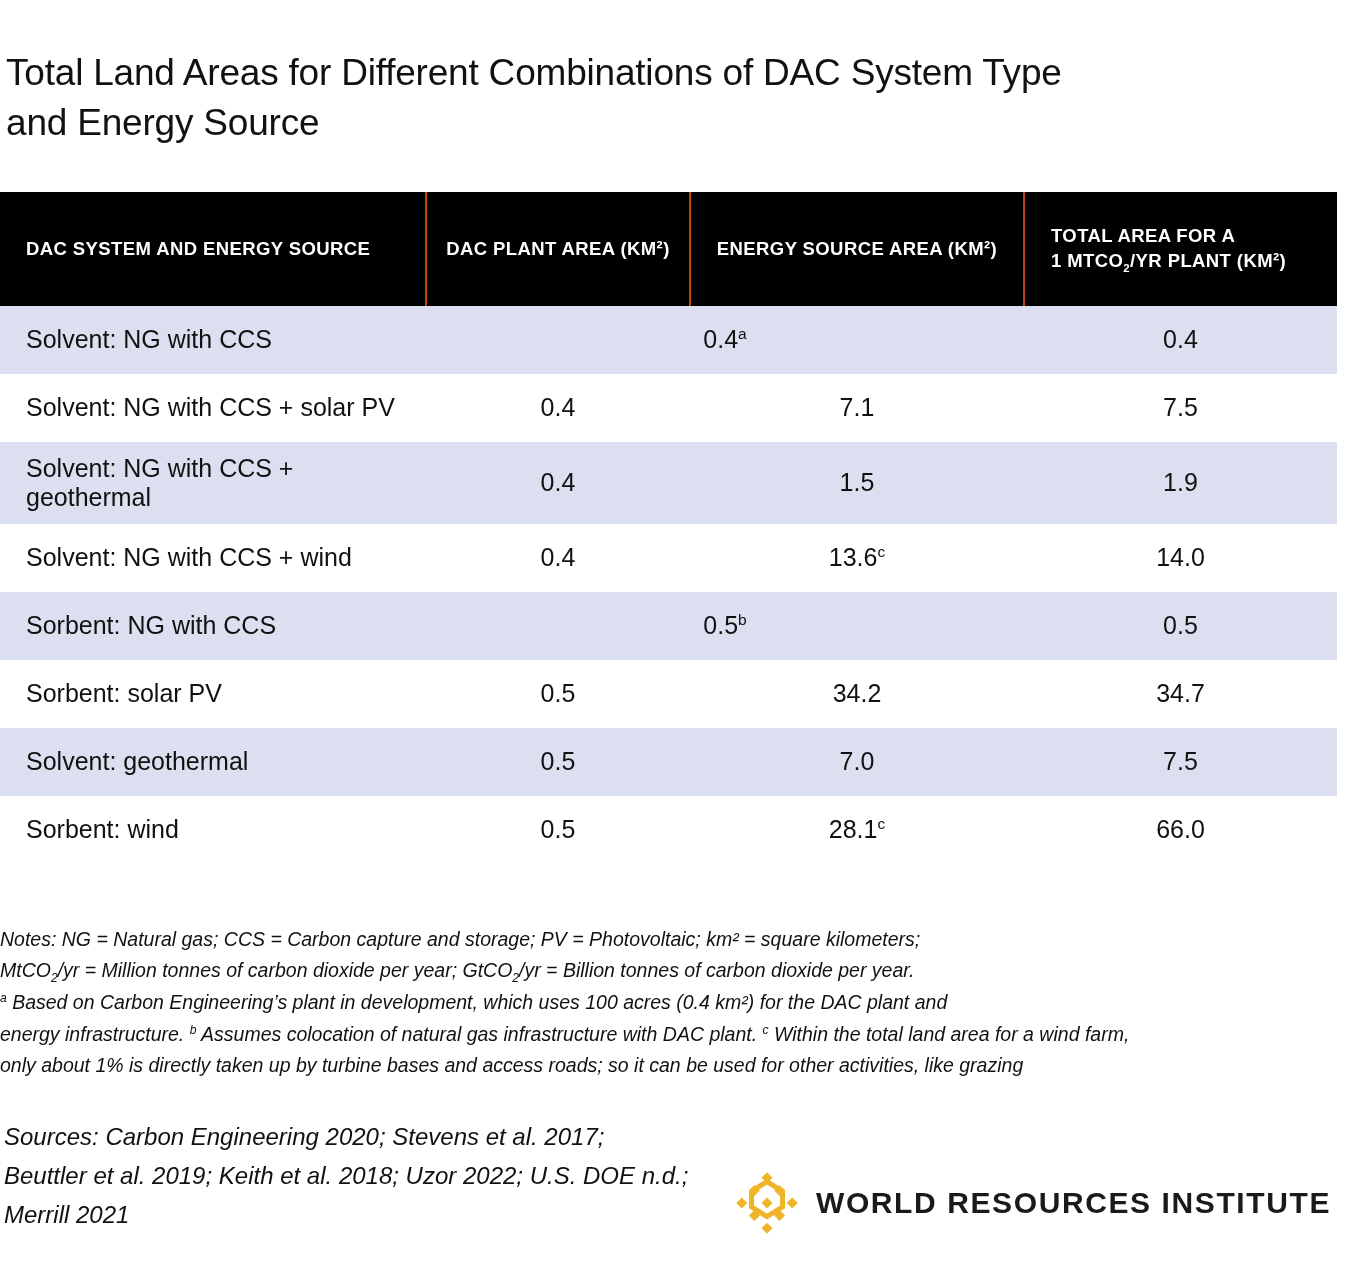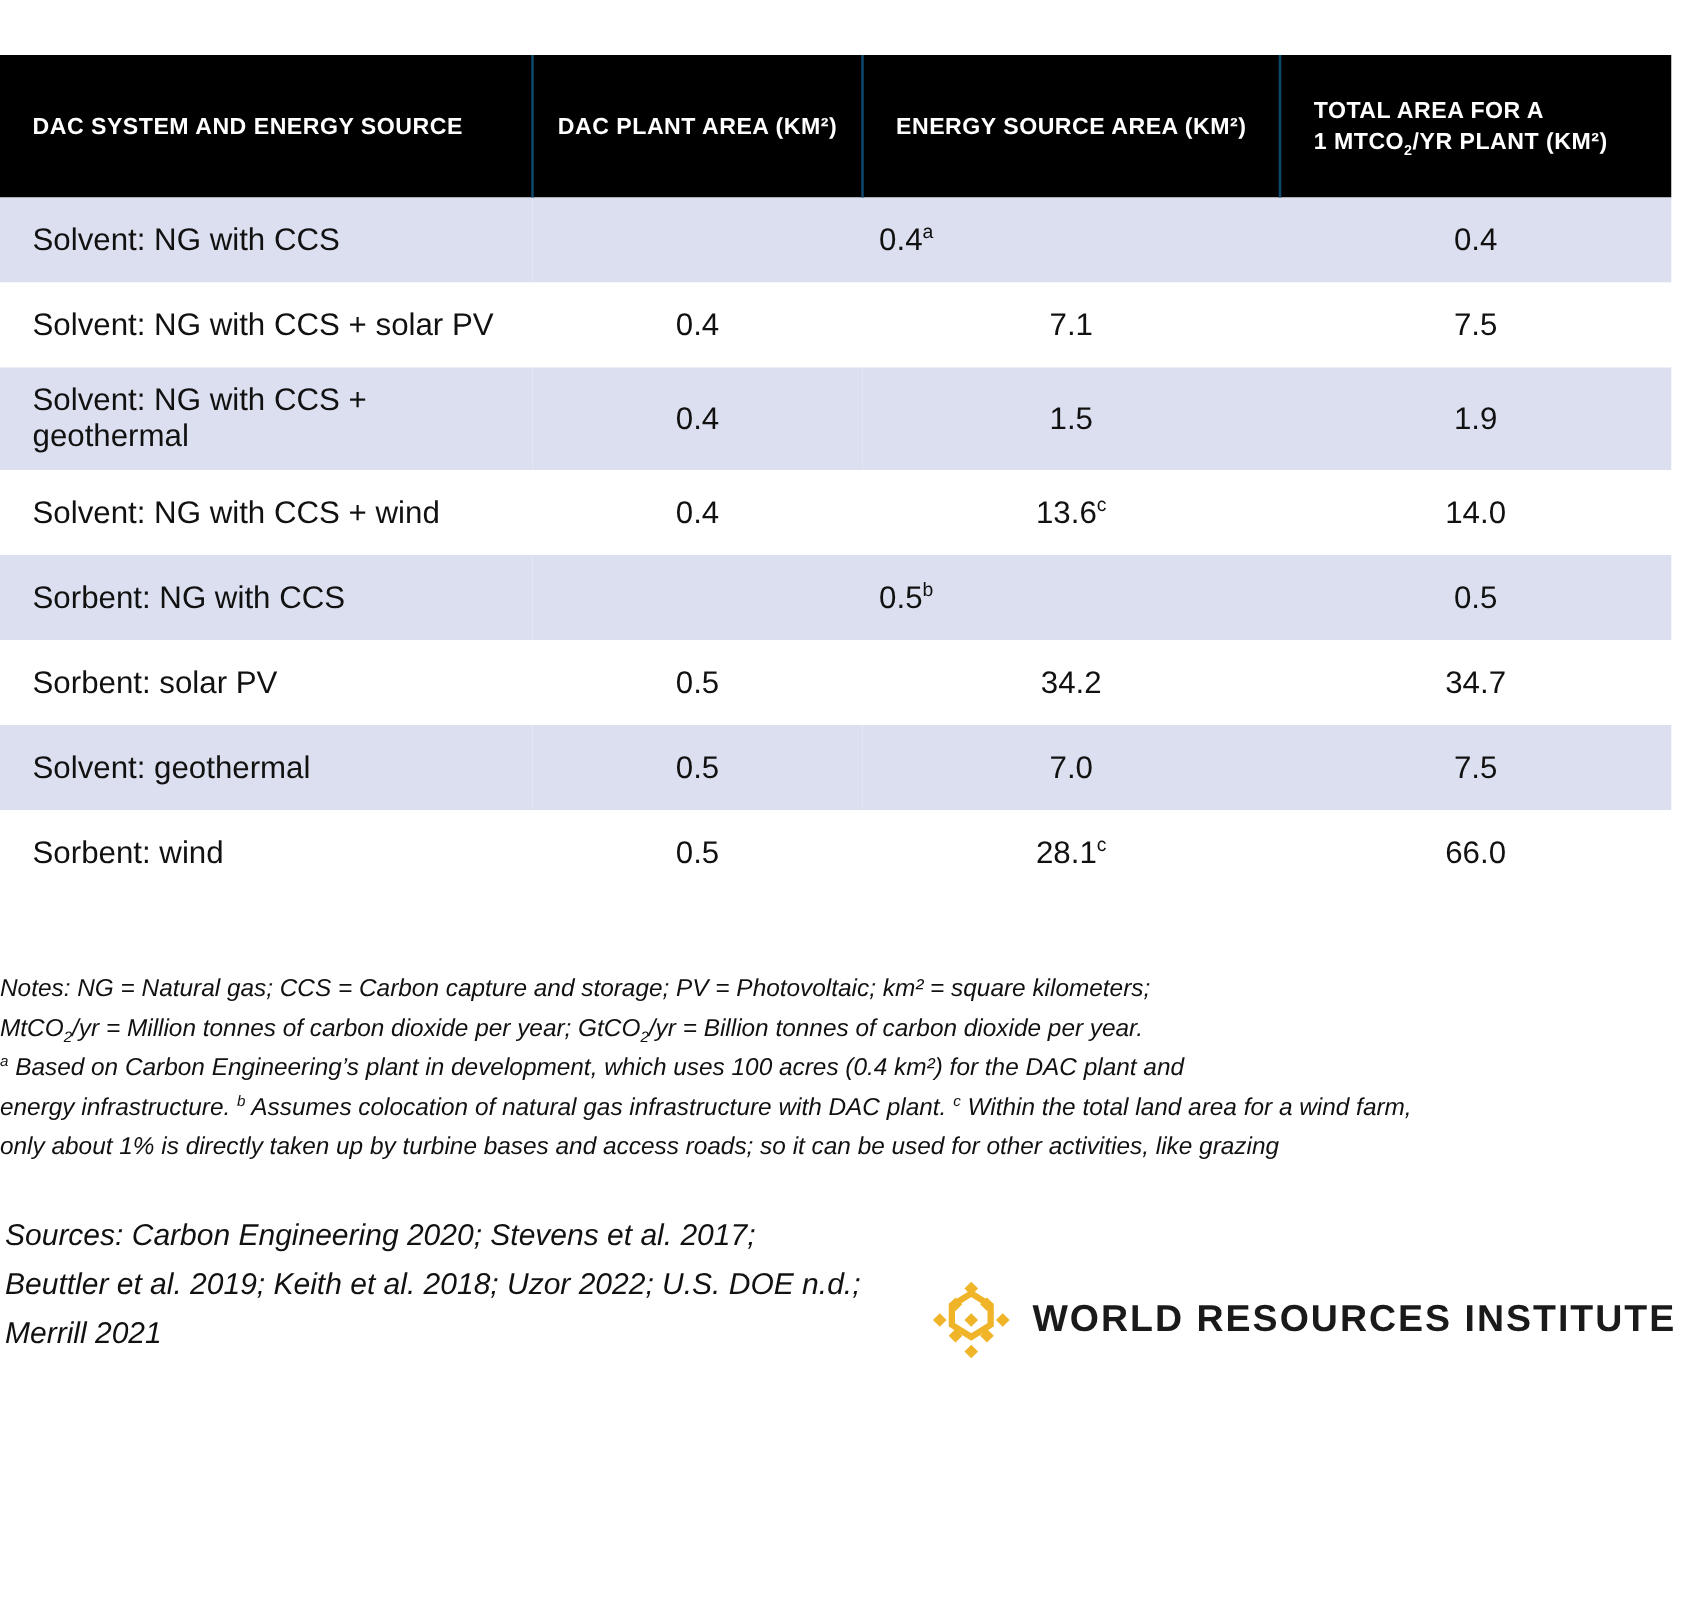--- a/index.html
+++ b/index.html
@@ -43,21 +43,21 @@
     background: #000000;
     color: #ffffff;
     font-size: 18.5px;
     font-weight: 700;
     letter-spacing: 0.4px;
     text-transform: uppercase;
     height: 114px;
     vertical-align: middle;
     padding: 0 14px;
     box-sizing: border-box;
-    border-right: 2px solid #0c4a6e;
+    border-right: 2px solid #c2410c;
   }
   thead th:last-child { border-right: none; }
   thead th.left { text-align: left; padding-left: 26px; }
   thead th.center { text-align: center; }
   thead th.tworow { text-align: left; padding-left: 26px; line-height: 1.35; }
 
   tbody td {
     font-size: 25px;
     height: 68px;
     vertical-align: middle;
@@ -99,40 +99,42 @@
     font-size: 24px;
     font-style: italic;
     line-height: 1.62;
     color: #111111;
   }
   .sources p { margin: 0; }
   .logo {
     display: flex;
     align-items: center;
     gap: 18px;
-    padding-right: 8px;
+    padding-right: 18px;
   }
   .logo-mark {
     width: 62px;
     height: 62px;
     flex: none;
   }
   .logo-text {
     font-size: 30px;
     font-weight: 700;
     letter-spacing: 1.6px;
     color: #1a1a1a;
     white-space: nowrap;
   }
 </style>
 </head>
 <body>
 
 <div class="page">
 
+  <div class="title">Total Land Areas for Different Combinations of DAC System Type
+and Energy Source</div>
 
   <table class="data-table">
     <colgroup>
       <col class="c1">
         <col class="c2">
         <col class="c3">
         <col class="c4">
     </colgroup>
     <thead>
       <tr>

